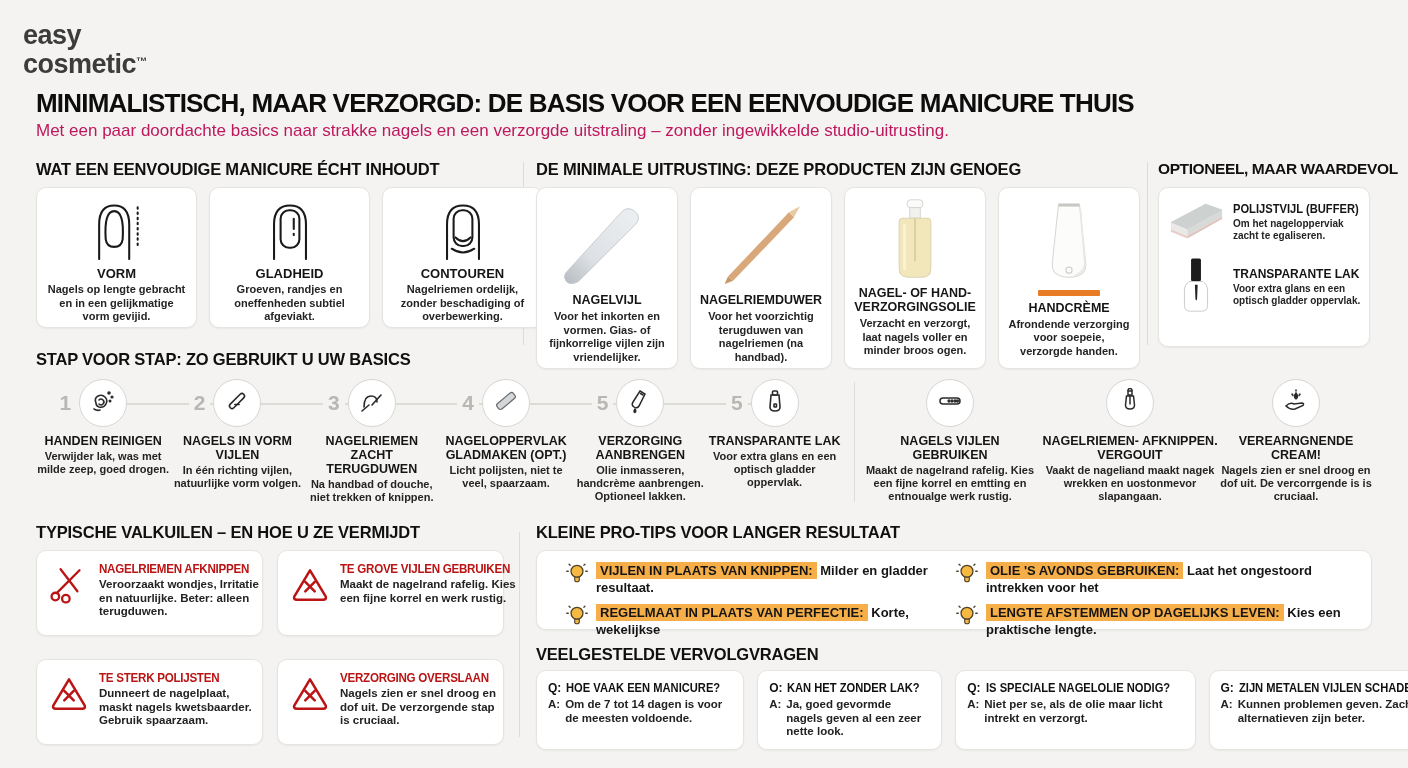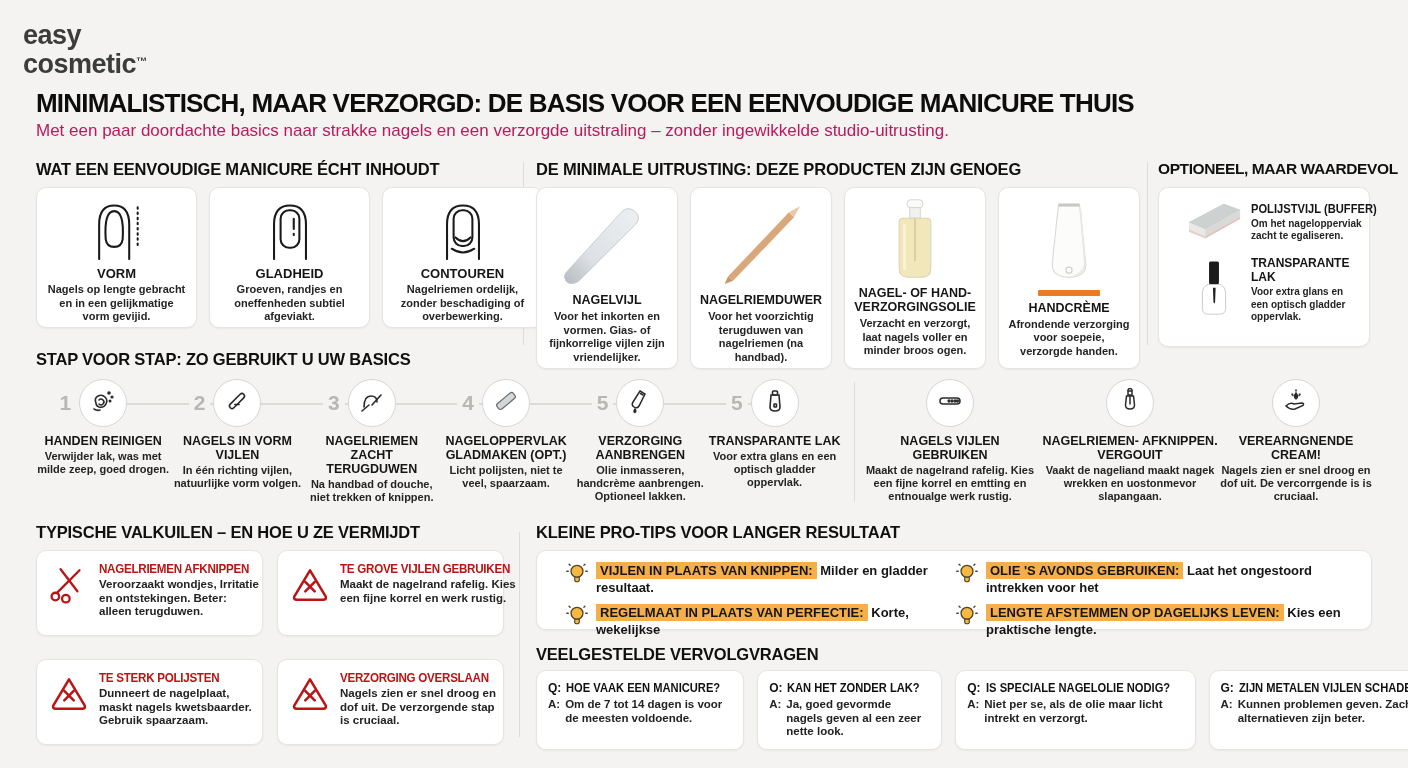--- a/index.html
+++ b/index.html
@@ -29,21 +29,21 @@
   #equip{position:absolute;left:536px;top:160px;width:606px;}
   #equip .cards{position:absolute;top:27px;display:flex;gap:12px;}
   .eq-card{width:142px;height:182px;box-sizing:border-box;padding:10px 8px;text-align:center;
     display:flex;flex-direction:column;align-items:center;}
   .eq-card .img{height:88px;display:flex;align-items:center;justify-content:center;}
   .eq-bar{width:62px;height:6px;background:#e87b25;border-radius:1px;margin:4px 0 5px;}
   .eq-card h3{margin:0 0 3px;font-size:12.5px;font-weight:bold;line-height:14px;}
   .eq-card p{margin:0;font-size:11px;font-weight:bold;color:#242424;line-height:13.5px;}
   
   #opt{position:absolute;left:1158px;top:160px;width:212px;}
-  #opt .card{position:absolute;top:27px;width:212px;height:160px;box-sizing:border-box;padding:12px 26px;}
+  #opt .card{position:absolute;top:27px;width:212px;height:160px;box-sizing:border-box;padding:12px 8px;}
   .opt-item{display:flex;gap:8px;align-items:center;}
   .opt-item + .opt-item{margin-top:12px;}
   .opt-item .img{width:58px;display:flex;justify-content:center;flex:none;}
   .opt-item h3{margin:0 0 2px;font-size:12px;font-weight:bold;}
   .opt-item p{margin:0;font-size:10px;font-weight:bold;color:#242424;line-height:12.5px;}
   
   #steps{position:absolute;left:36px;top:350px;width:1340px;height:165px;}
   .steps-row{position:absolute;top:28px;left:0;width:806px;display:flex;}
   .track{position:absolute;top:25px;left:67px;width:672px;height:2px;background:#dcdcd7;}
   .step{width:134.3px;display:flex;flex-direction:column;align-items:center;text-align:center;}
@@ -404,21 +404,21 @@
         <span class="ic">
           <svg width="42" height="42" viewBox="0 0 40 40" fill="none" stroke="#bb1414" stroke-width="2.2" stroke-linecap="round">
             <line x1="30" y1="6" x2="9" y2="27"></line>
             <line x1="12" y1="5" x2="28" y2="26"></line>
             <circle cx="7" cy="31" r="3.6"></circle>
             <circle cx="17" cy="33" r="3.6"></circle>
           </svg>
         </span>
         <div>
           <h3><span class="squeeze">NAGELRIEMEN AFKNIPPEN</span></h3>
-          <p>Veroorzaakt wondjes, Irritatie en ontstekingen. Beter: alleen terugduwen.</p>
+          <p>Veroorzaakt wondjes, Irritatie en natuurlijke. Beter: alleen terugduwen.</p>
         </div>
       </div>
       <div class="card pit-card">
         <span class="ic">
           <svg width="42" height="42" viewBox="0 0 40 40" fill="none" stroke="#bb1414" stroke-width="2.4" stroke-linecap="round" stroke-linejoin="round">
             <path d="M20 6 L35 31 Q36 34 32.5 34 H7.5 Q4 34 5 31 Z"></path>
             <line x1="15.5" y1="17" x2="24.5" y2="26"></line>
               <line x1="24.5" y1="17" x2="15.5" y2="26"></line>
           </svg>
         </span>

